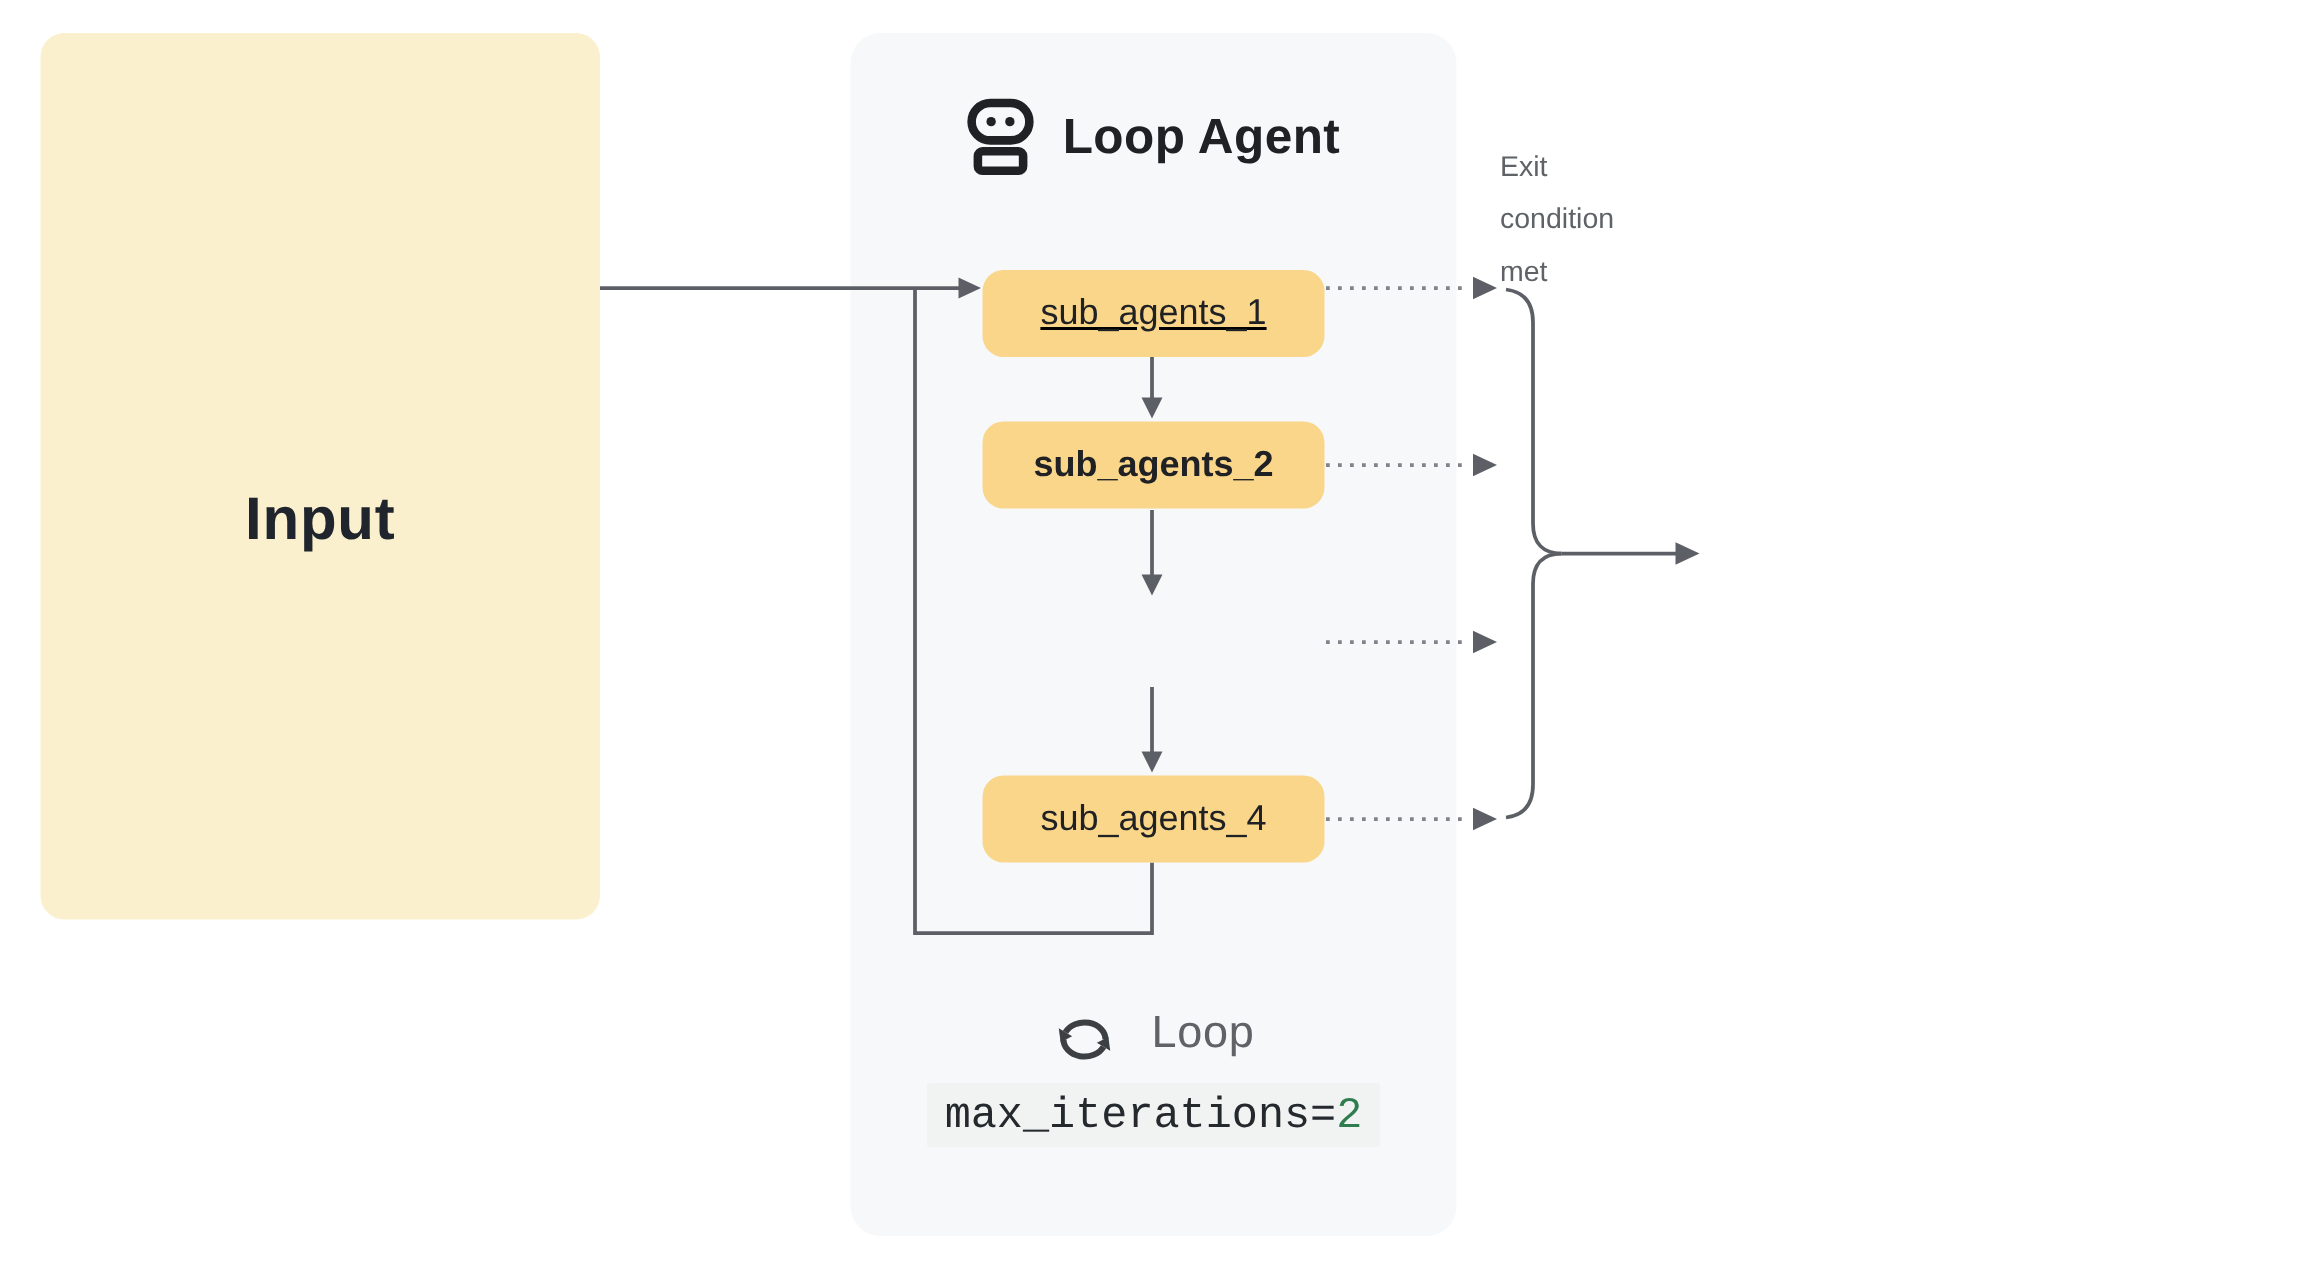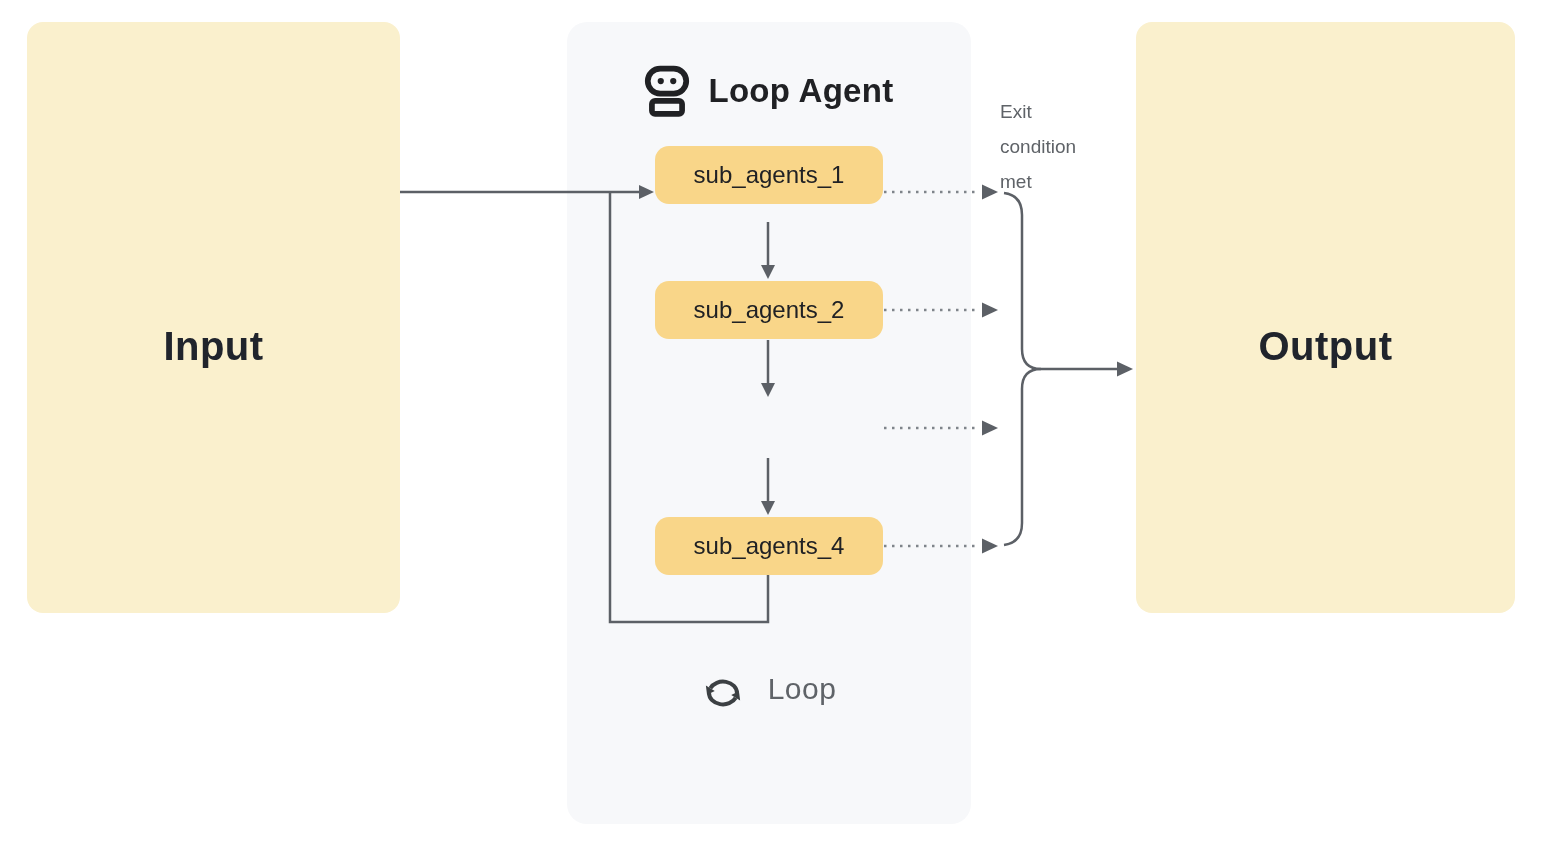--- a/index.html
+++ b/index.html
@@ -39,21 +39,21 @@
   }
   .panel-title .title-text{
     font-size:33px;font-weight:600;color:var(--ink);letter-spacing:.3px;
   }
 
   .agent-box{
     position:absolute;left:655px;width:228px;height:58px;background:var(--agent);
     border-radius:14px;display:flex;align-items:center;justify-content:center;z-index:3;
   }
   .agent-box .agent-label{font-size:24px;color:var(--ink);}
-  .agent-1{top:146px;} .agent-2{top:281px;} .agent-3{top:399px;} .agent-4{top:517px;justify-content:center;}
+  .agent-1{top:180px;text-decoration:underline;} .agent-2{top:281px;font-weight:bold;} .agent-3{top:399px;} .agent-4{top:517px;justify-content:center;}
 
   .exit-note{
     position:absolute;left:1000px;top:94px;width:104px;z-index:3;
     font-size:19px;line-height:35px;color:var(--muted);
   }
 
   .loop-row{
     position:absolute;left:567px;top:672px;width:404px;height:46px;z-index:3;
     display:flex;align-items:flex-start;justify-content:center;gap:24px;
   }
@@ -139,18 +139,18 @@
         <path d="M 5.8 26 L 14.6 21.6 L 4.4 15.4 Z" fill="var(--icon)"></path>
       </g>
       <g transform="rotate(180 24 24)">
         <path d="M 40 24 A 16 13 0 0 0 9.5 18.5" fill="none" stroke="var(--icon)" stroke-width="4.6"></path>
         <path d="M 5.8 26 L 14.6 21.6 L 4.4 15.4 Z" fill="var(--icon)"></path>
       </g>
     </svg>
     <span class="loop-label">Loop</span>
   </div>
 
+  <div class="code-row">
+    <span class="code-chip"><span>max_iterations=</span><span class="code-value">2</span></span>
+  </div>
 
-  <div class="endpoint output-box">
-    <span class="endpoint-label">Output</span>
-  </div>
 
 </div>
 
 </body></html>

